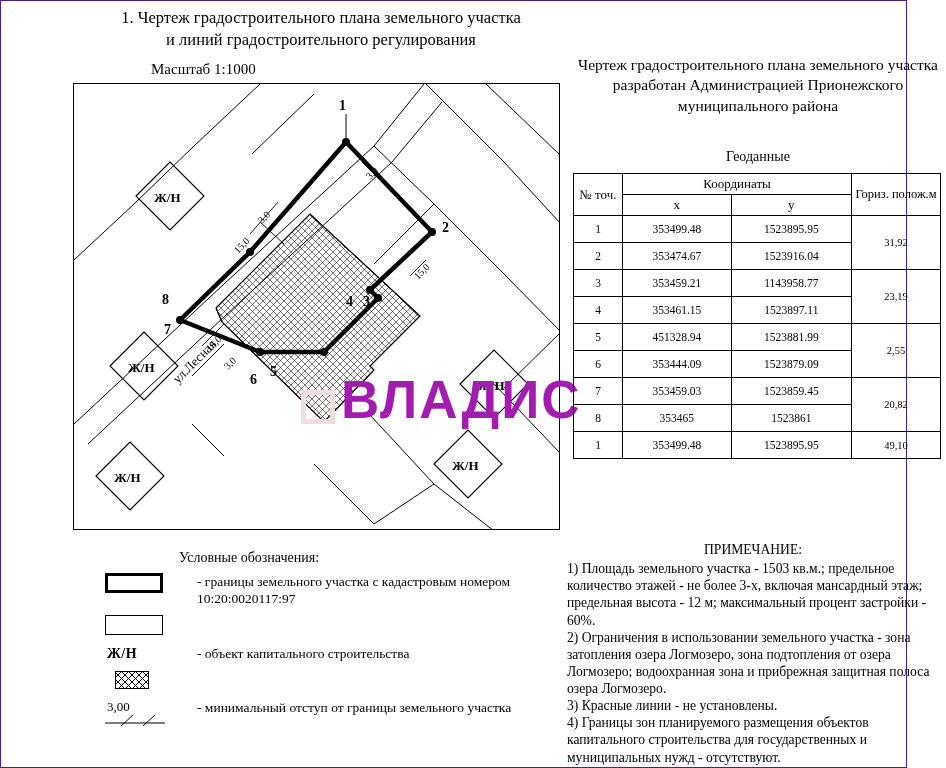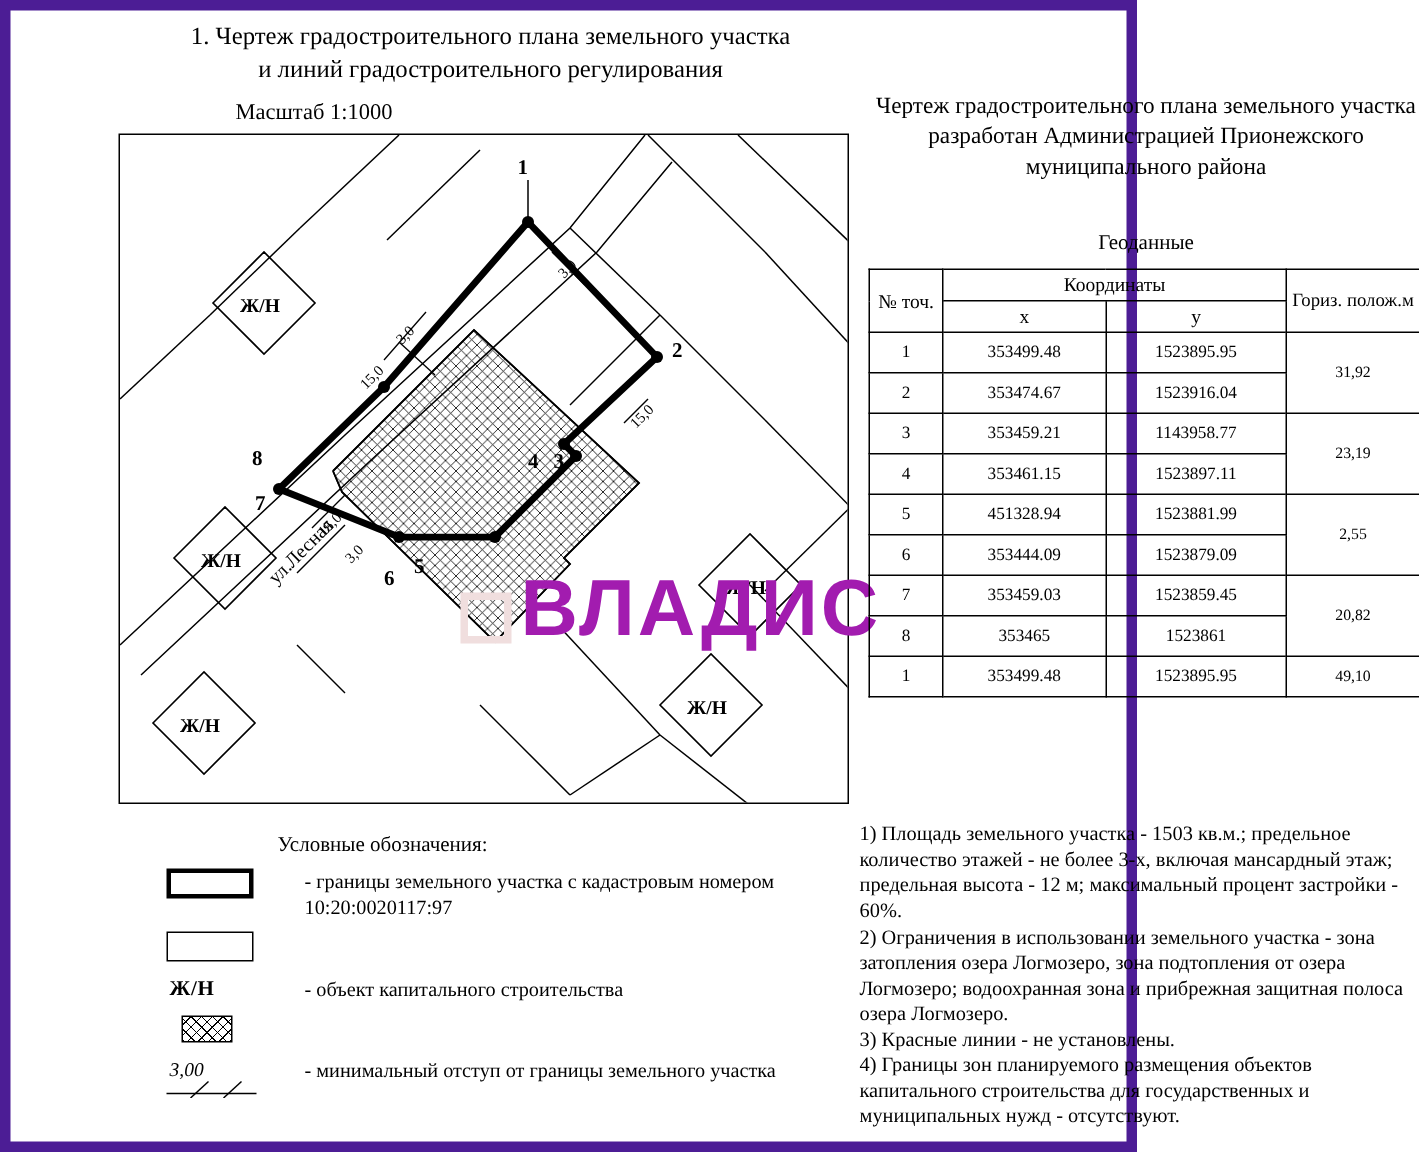--- a/index.html
+++ b/index.html
@@ -10,23 +10,23 @@
   body {
     width: 946px;
     height: 768px;
     font-family: "Liberation Serif", serif;
     color: #000;
     overflow: hidden;
     position: relative;
   }
   #page {
     position: relative;
-    width: 758px;
+    width: 907px;
     height: 768px;
-    border: 7px solid #4c1d95;
+    border: 1px solid #4c1d95;
     box-sizing: border-box;
     background: #fff;
     padding-left: 48px;
   }
 
   
   .title-block {
     position: absolute;
     left: 70px;
     top: 6px;
@@ -164,21 +164,21 @@
   }
   .sym-hatch {
     width: 34px; height: 18px;
     border: 1px solid #000;
     box-sizing: border-box;
     margin-left: 18px;
     background-image:
       repeating-linear-gradient(45deg, #000 0 0.7px, transparent 0.7px 5px),
       repeating-linear-gradient(-45deg, #000 0 0.7px, transparent 0.7px 5px);
   }
-  .sym-offset { margin-left: 10px; font-style: italic; }
+  .sym-offset { margin-left: 10px; }
   .legend-txt { display: block; }
 
   
   .notes {
     position: absolute;
     left: 566px;
     top: 540px;
     width: 372px;
     font-size: 13.6px;
     line-height: 1.26;
@@ -433,19 +433,20 @@
           <line x1="2" y1="9" x2="62" y2="9" stroke="#000" stroke-width="1"></line>
           <line x1="18" y1="12" x2="30" y2="1" stroke="#000" stroke-width="1"></line>
           <line x1="40" y1="12" x2="52" y2="1" stroke="#000" stroke-width="1"></line>
         </svg>
       </div>
       <span class="legend-txt">- минимальный отступ от границы земельного участка</span>
     </div>
   </div>
 
   <div class="notes">
+    <div class="notes-title">ПРИМЕЧАНИЕ:</div>
     <p>1) Площадь земельного участка - 1503 кв.м.; предельное количество этажей - не более 3-х, включая мансардный этаж; предельная высота - 12 м; максимальный процент застройки - 60%.</p>
     <p>2) Ограничения в использовании земельного участка - зона затопления озера Логмозеро,  зона подтопления от озера Логмозеро; водоохранная зона и прибрежная защитная полоса озера Логмозеро.</p>
     <p>3) Красные линии - не установлены.</p>
     <p>4) Границы зон планируемого размещения объектов капитального строительства для государственных и муниципальных нужд - отсутствуют.</p>
   </div>
 
 </div>
 
 </body></html>

